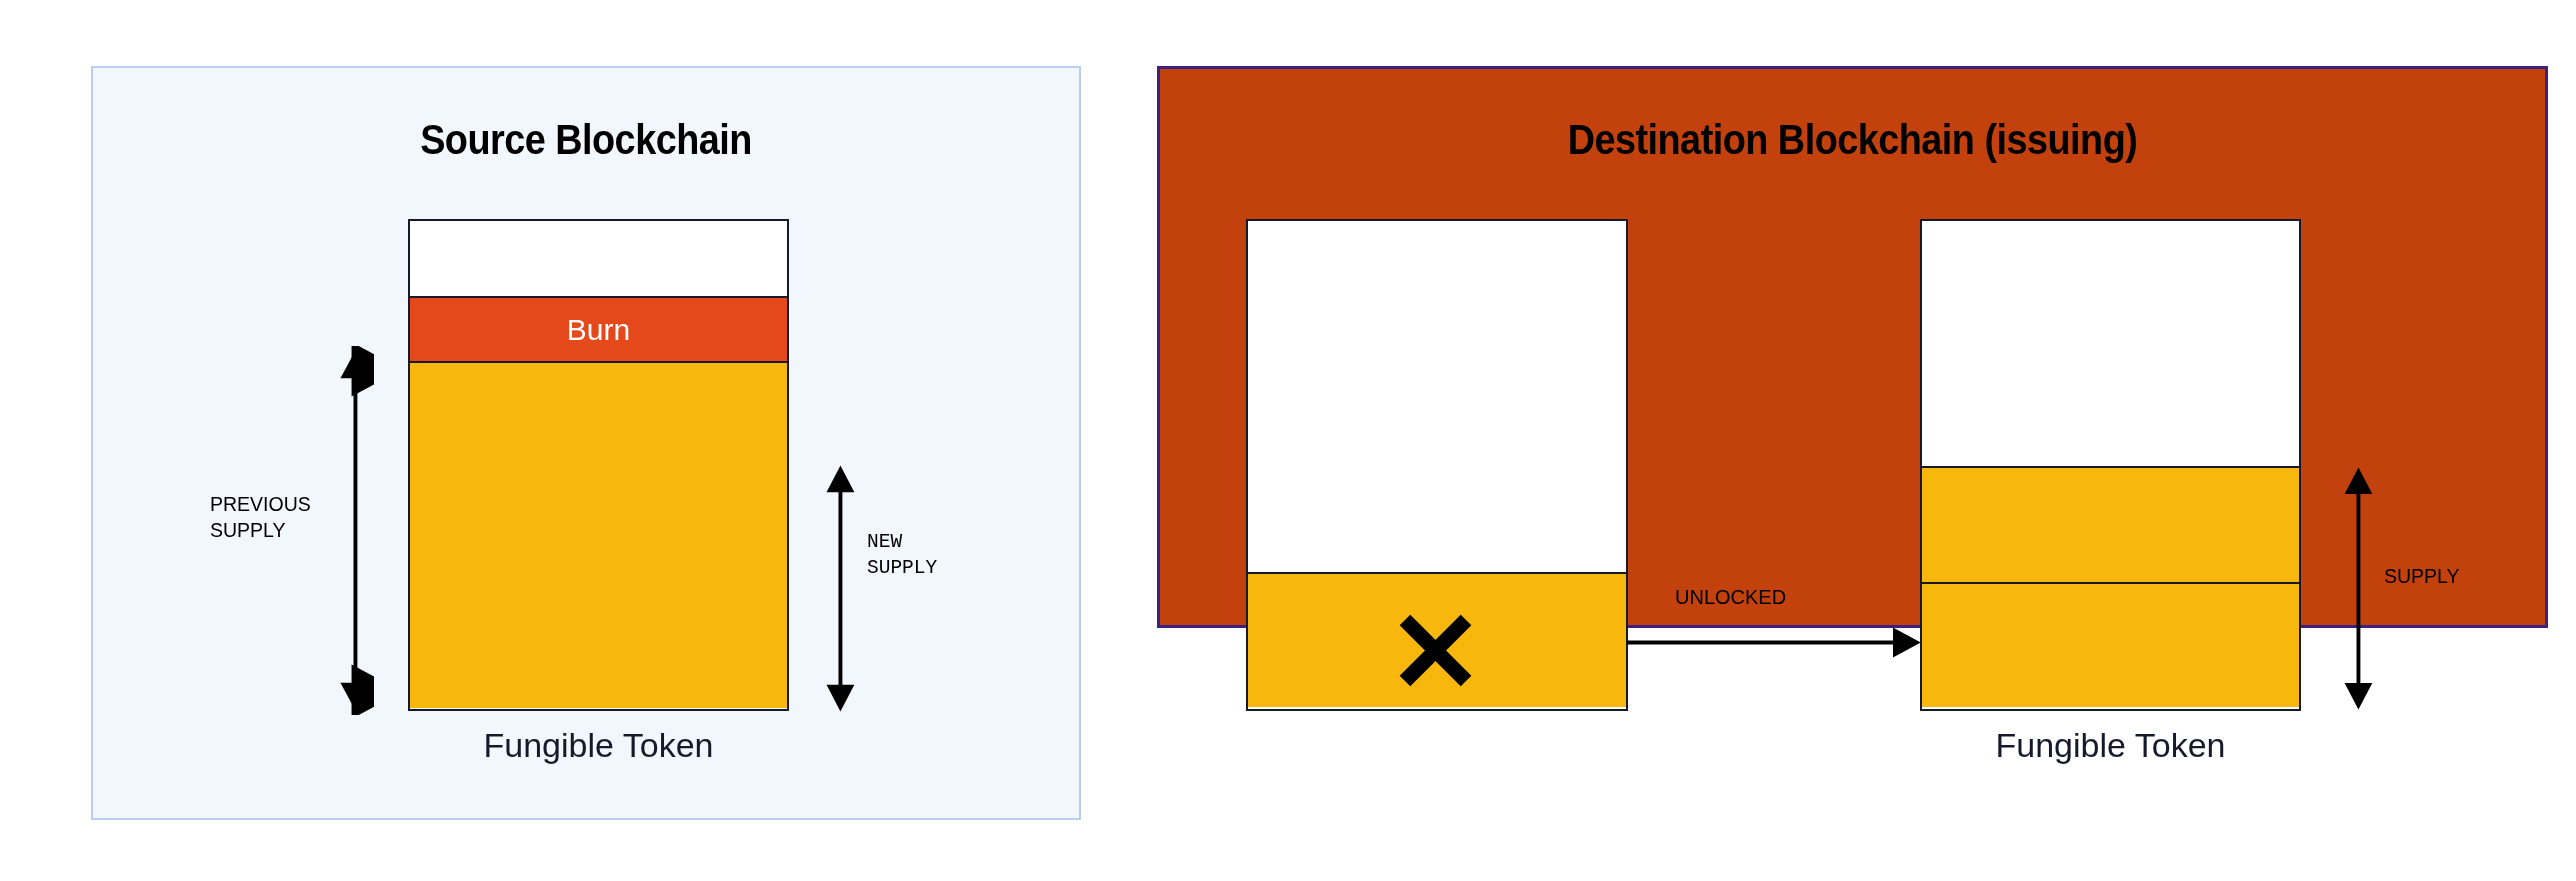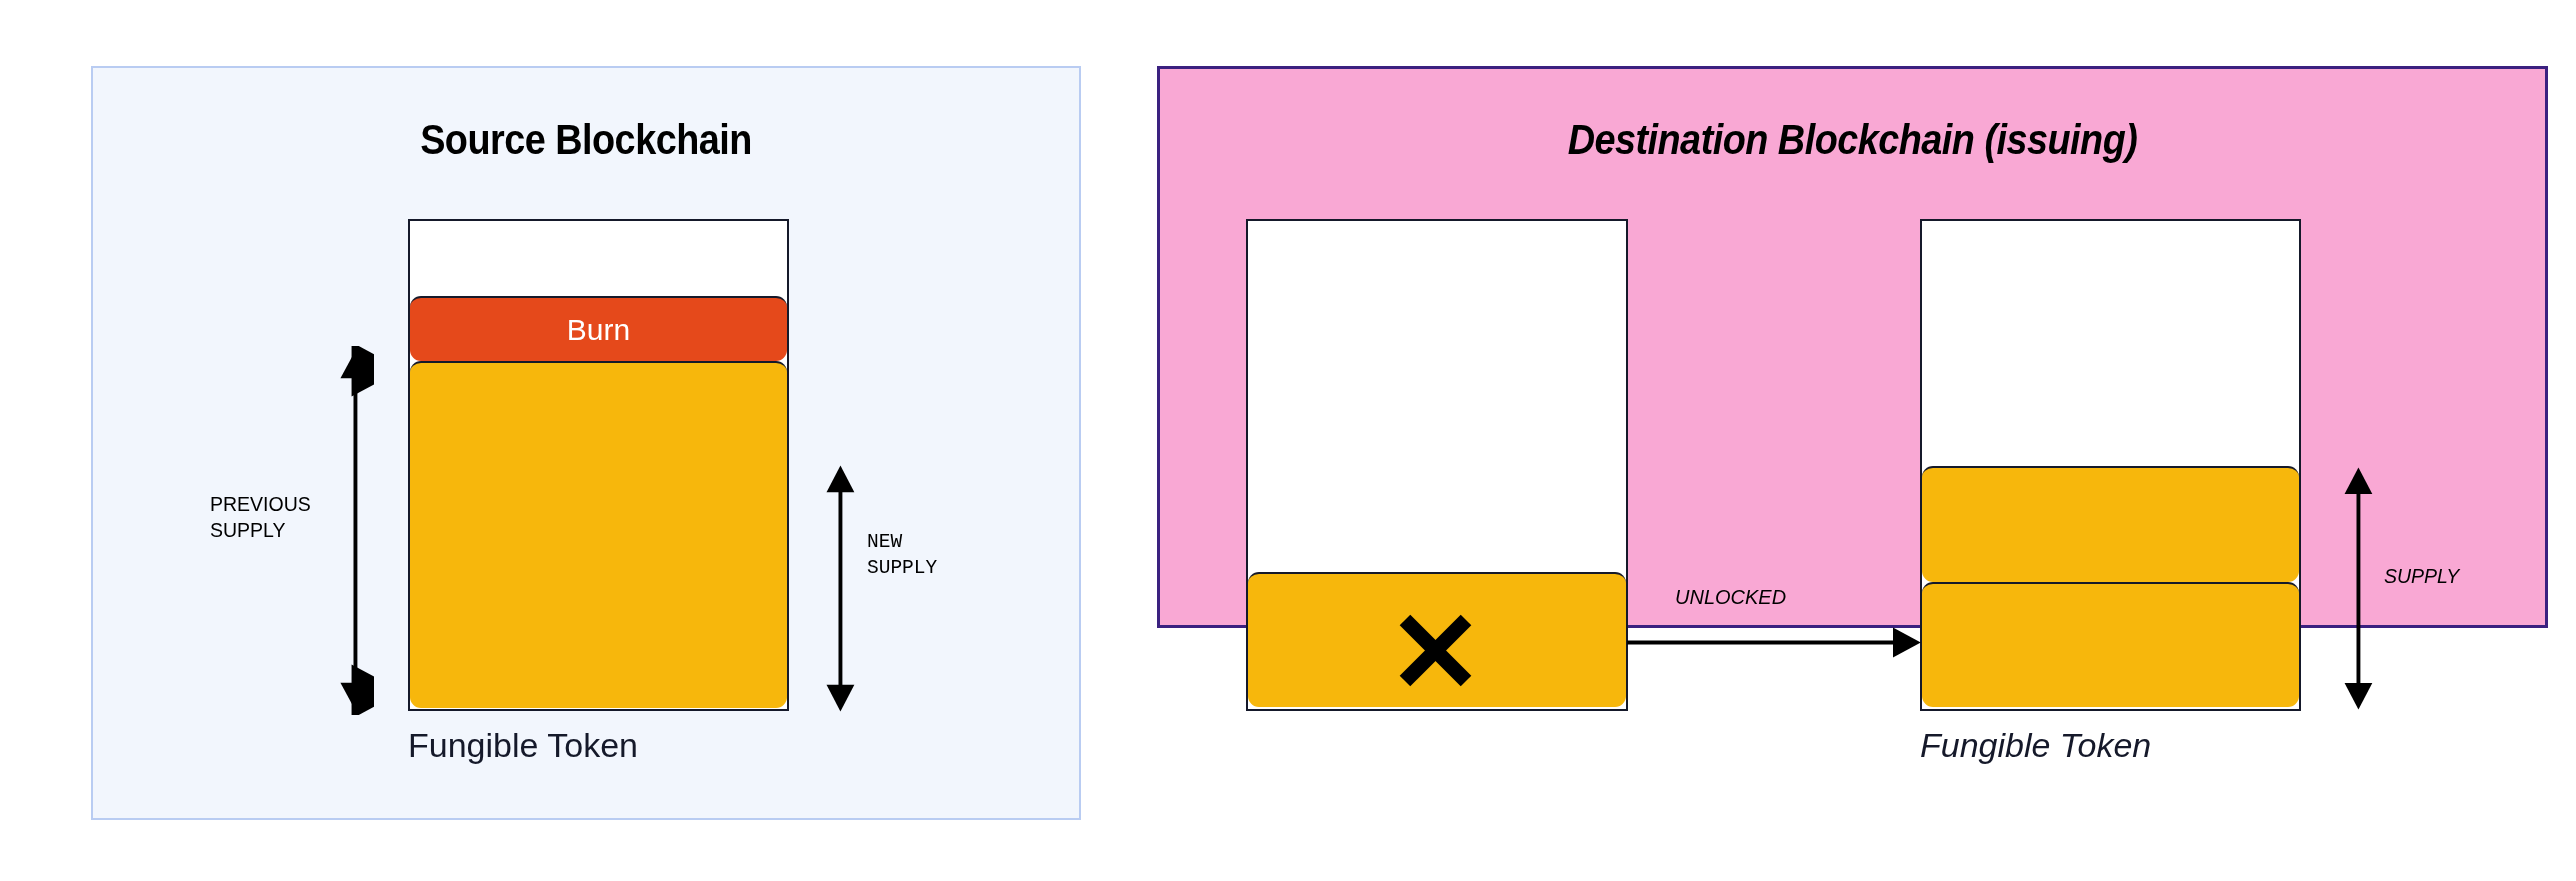--- a/index.html
+++ b/index.html
@@ -35,23 +35,22 @@
     width: 990px;
     height: 754px;
     background: #F2F6FD;
     border: 2.2px solid #B9CCF2;
   }
   #panel-destination {
     left: 1127px;
     top: 66px;
     width: 1391px;
     height: 562px;
-    background: #f9a8d4;
+    background: #c2410c;
     border: 3.3px solid #3B2180;
-    font-style: italic;
   }
 
   .panel-title {
     position: absolute;
     left: 0;
     width: 100%;
     text-align: center;
     font-family: "Liberation Sans Narrow", "Liberation Sans", sans-serif;
     font-weight: bold;
     font-size: 43px;
@@ -68,41 +67,41 @@
     position: absolute;
     box-sizing: border-box;
     border: 2.8px solid #15192A;
     background: #ffffff;
   }
   .seg {
     position: absolute;
     left: 0;
     width: 100%;
     box-sizing: border-box;
-    border-radius: 11px;
   }
   .seg-white  { background: #ffffff; }
   .seg-burn   { background: #E5491B; }
   .seg-gold   { background: #F7B70C; }
   .seg-divider-top { border-top: 2.8px solid #15192A; }
 
   .seg-label {
     position: absolute;
     left: 0;
     width: 100%;
     text-align: center;
     font-family: "Liberation Sans", sans-serif;
     font-weight: normal;
     font-size: 30px;
     color: #ffffff;
   }
 
   
   .stack-caption {
     position: absolute;
+    text-align: center;
     font-family: "Liberation Sans", sans-serif;
     font-weight: normal;
     font-size: 34px;
     color: #15192A;
     white-space: nowrap;
   }
 
   
   .measure-arrow { position: absolute; }
   .measure-label {

